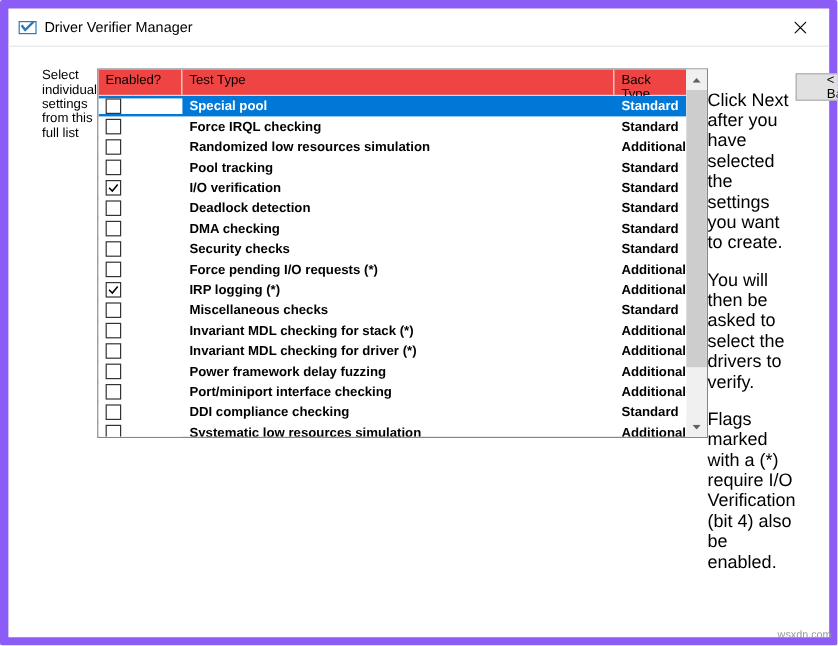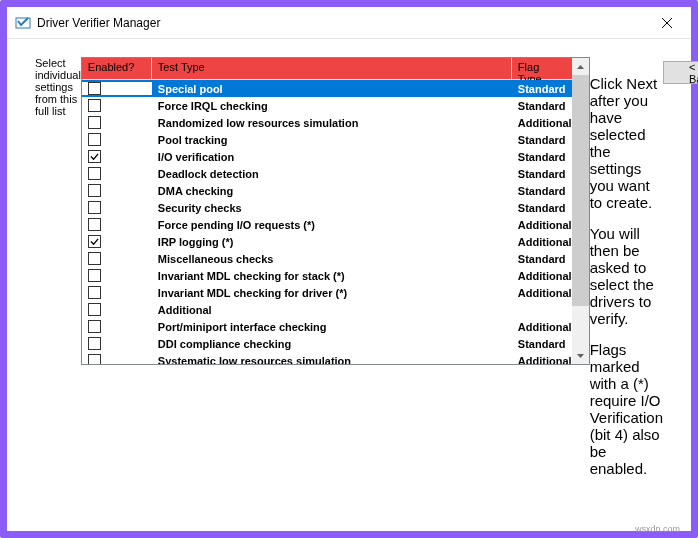--- a/index.html
+++ b/index.html
@@ -188,21 +188,21 @@
       justify-content: center;
       padding: 0 25px;
     }
     .btn.primary {
       border: 2px solid #0078d7;
       background: #e5f1fb;
     }
     .watermark {
       position: absolute;
       bottom: 4px;
-      right: 18px;
+      right: 5px;
       font-size: 9px;
       color: #999;
       z-index: 10;
     }
   </style>
 </head>
 <body>
 
 <div class="window">
 
@@ -224,21 +224,21 @@
 
   <div class="content">
 
     <div class="instruction">Select individual settings from this full list</div>
 
     <div class="list-wrapper">
       <div class="list-inner">
         <div class="list-header">
           <div class="col-enabled-h"><span>Enabled?</span></div>
           <div class="col-testtype-h">Test Type</div>
-          <div class="col-flagtype-h">Flag Type</div>
+          <div class="col-flagtype-h">Back Type</div>
         </div>
         <div class="list-body" id="list-body">
             <div class="row selected">
               <div class="col-enabled">
                 <span class="cb"></span>
               </div>
               <div class="col-testtype">Special pool</div>
               <div class="col-flagtype">Standard</div>
             </div>
             <div class="row">
@@ -330,20 +330,21 @@
               <div class="col-enabled">
                 <span class="cb"></span>
               </div>
               <div class="col-testtype">Invariant MDL checking for driver (*)</div>
               <div class="col-flagtype">Additional</div>
             </div>
             <div class="row">
               <div class="col-enabled">
                 <span class="cb"></span>
               </div>
+              <div class="col-testtype">Power framework delay fuzzing</div>
               <div class="col-flagtype">Additional</div>
             </div>
             <div class="row">
               <div class="col-enabled">
                 <span class="cb"></span>
               </div>
               <div class="col-testtype">Port/miniport interface checking</div>
               <div class="col-flagtype">Additional</div>
             </div>
             <div class="row">

